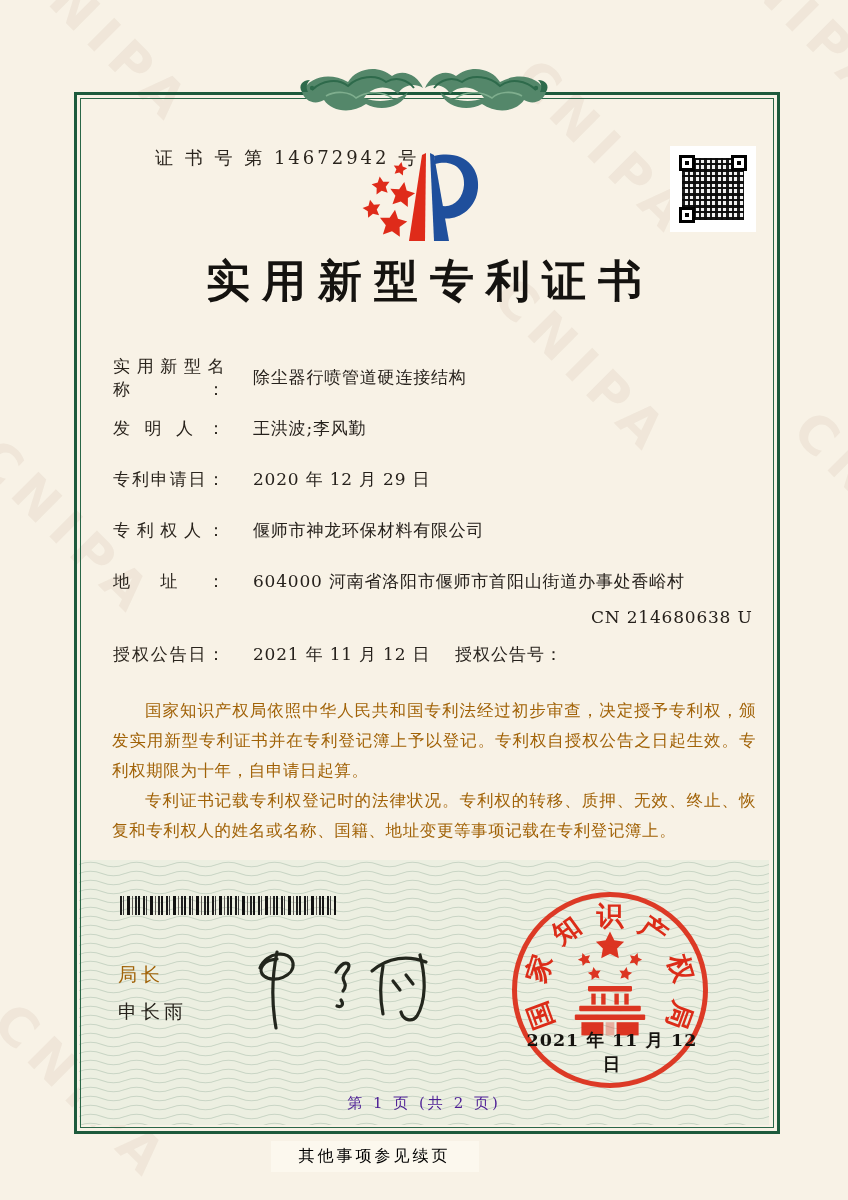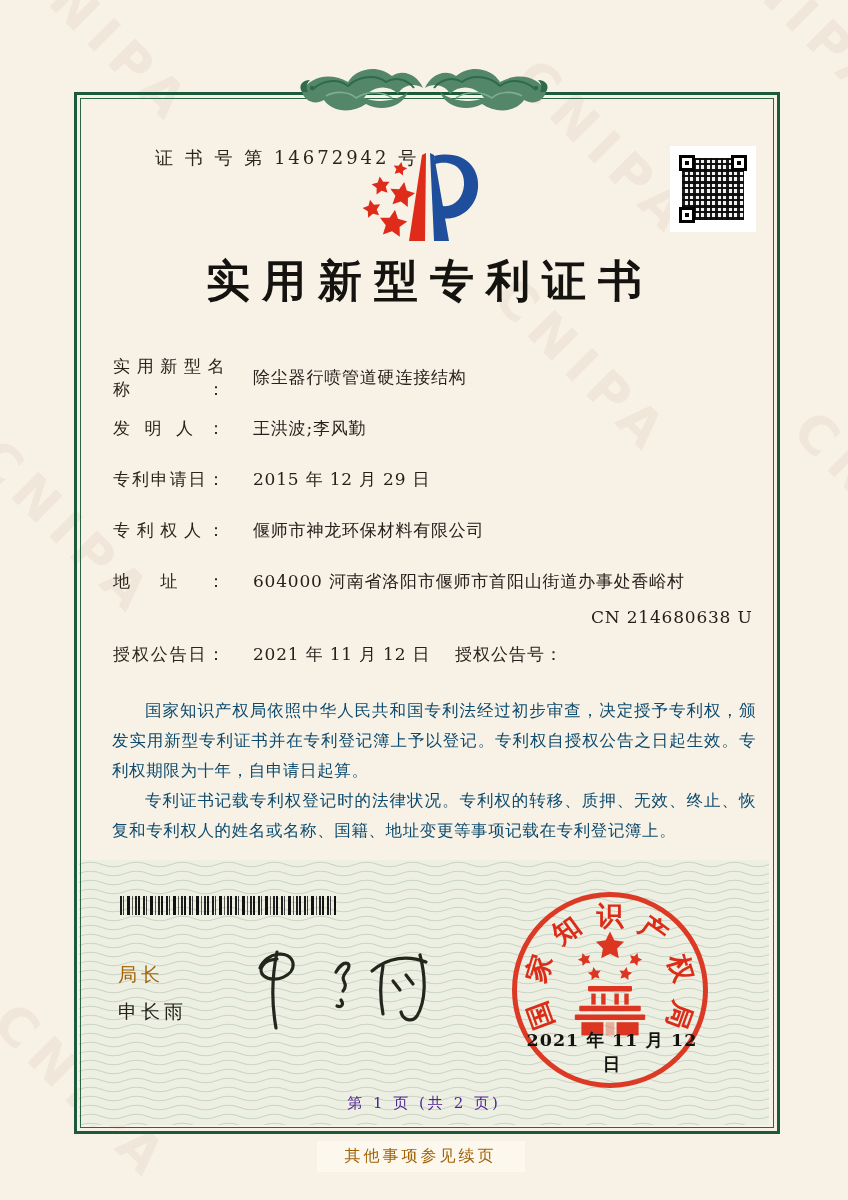--- a/index.html
+++ b/index.html
@@ -62,21 +62,21 @@
     color:#2a241d; letter-spacing:0.5px;
   }
   .field-value { margin-left:28px; letter-spacing:0.8px; color:#26211c; white-space:nowrap; }
   .grant-row { display:flex; align-items:baseline; height:51px; font-size:17px; }
   .grant-left { display:flex; width:342px; }
   .grant-right { display:flex; }
 
   .body-text { position:absolute; left:112px; top:696px; width:644px; z-index:2; }
   .body-text p {
     margin:0; text-indent:2em; font-size:16.5px; line-height:1.82;
-    letter-spacing:0.6px; text-align:justify; color:#0c4a6e;
+    letter-spacing:0.6px; text-align:justify; color:#a16207;
   }
 
   .barcode {
     position:absolute; left:120px; top:896px; width:216px; height:19px; z-index:2;
     background:repeating-linear-gradient(90deg,
       #1b1b1b 0 2px, transparent 2px 3px,
       #3a3a3a 3px 4px, transparent 4px 7px,
       #111 7px 10px, transparent 10px 12px,
       #5a5550 12px 13px, transparent 13px 15px,
       #222 15px 17px, transparent 17px 18px,
@@ -102,21 +102,21 @@
     position:absolute; left:514px; top:1028px; width:196px; text-align:center;
     font-size:17.5px; font-weight:600; letter-spacing:1px; color:#15130f; z-index:4;
   }
 
   .page-info {
     position:absolute; left:74px; top:1094px; width:700px; text-align:center;
     font-size:15px; letter-spacing:3px; color:#4c1d95; z-index:2;
   }
   .continuation {
     position:absolute; left:0; top:1141px; width:749px; text-align:center; z-index:2;
-    font-size:16px; letter-spacing:3px; color:#a16207;margin-left:46px;
+    font-size:16px; letter-spacing:3px; color:#000000;
   }
   .continuation span { background:#fcf8ee; padding:5px 28px; display:inline-block; }
 </style>
 </head>
 <body>
 
 <div class="page">
 
   <span class="wm" style="left:-8px;  top:6px;">CNIPA</span>
   <span class="wm" style="left:690px; top:-14px;">CNIPA</span>
@@ -186,21 +186,21 @@
     <div class="field-row">
       <span class="field-label">实用新型名称：</span>
       <span class="field-value">除尘器行喷管道硬连接结构</span>
     </div>
     <div class="field-row">
       <span class="field-label">发明人：</span>
       <span class="field-value">王洪波;李风勤</span>
     </div>
     <div class="field-row">
       <span class="field-label">专利申请日：</span>
-      <span class="field-value">2015 年 12 月 29 日</span>
+      <span class="field-value">2020 年 12 月 29 日</span>
     </div>
     <div class="field-row">
       <span class="field-label">专利权人：</span>
       <span class="field-value">偃师市神龙环保材料有限公司</span>
     </div>
     <div class="field-row">
       <span class="field-label">地址：</span>
       <span class="field-value">604000 河南省洛阳市偃师市首阳山街道办事处香峪村</span>
     </div>
     <div class="grant-row">

